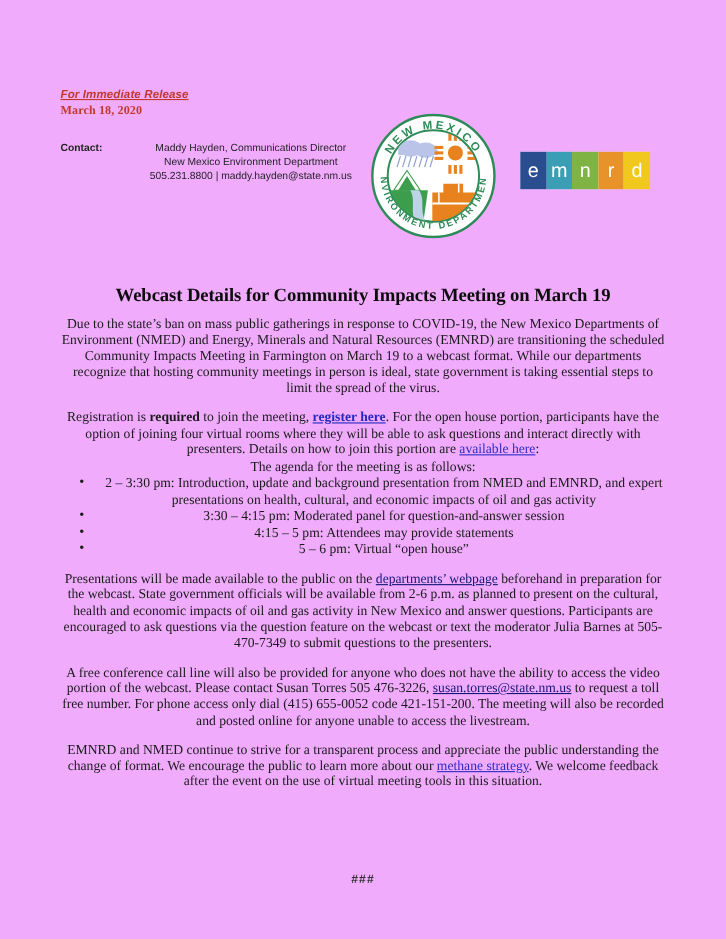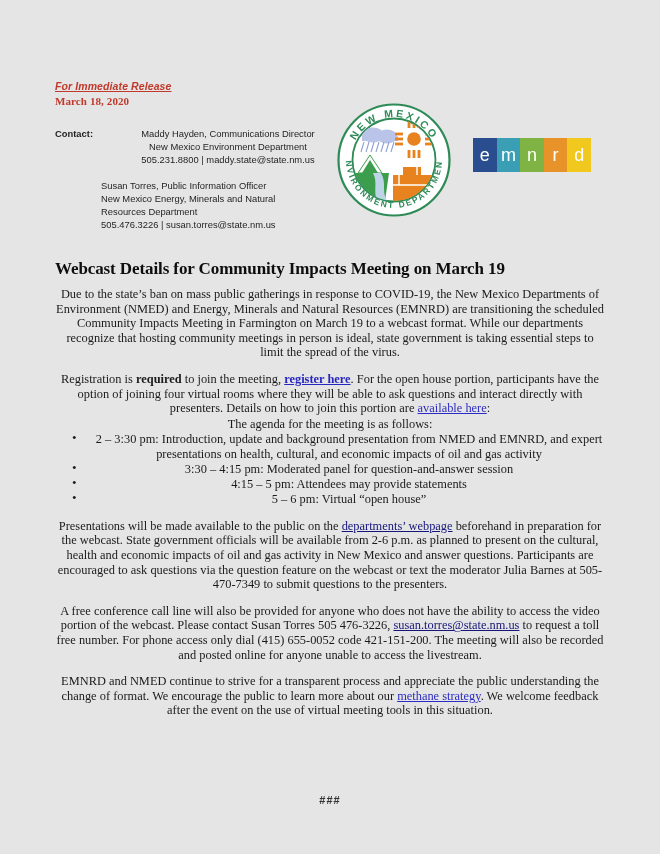--- a/index.html
+++ b/index.html
@@ -11,21 +11,21 @@
     width: 660px;
     height: 854px;
     position: relative;
     font-family: "Liberation Serif", serif;
     color: #1a1a1a;
     overflow: hidden;
   }
   .page {
     position: absolute;
     inset: 0;
-    background: #e5e5e5;
+    background: #f0abfc;
     padding: 10px;
   }
 
   
   .header {
     position: absolute;
     left: 55px;
     top: 80px;
     width: 550px;
     height: 160px;
@@ -104,21 +104,21 @@
     color: #ffffff;
     line-height: 1;
   }
 
   
   .doc-title {
     position: absolute;
     left: 55px;
     top: 259px;
     width: 550px;
-    text-align: left;
+    text-align: center;
     font-family: "Liberation Serif", serif;
     font-weight: bold;
     font-size: 17px;
     letter-spacing: -0.1px;
     color: #0d0d0d;
   }
   .content {
     position: absolute;
     left: 55px;
     top: 287px;
@@ -184,28 +184,22 @@
   <div class="header">
     <div class="release-line">For Immediate Release</div>
     <div class="release-date">March 18, 2020</div>
 
     <div class="contact-block">
       <div class="contact-row">
         <div class="contact-label">Contact:</div>
         <div class="contact-lines">
           <div>Maddy Hayden, Communications Director</div>
           <div>New Mexico Environment Department</div>
-          <div>505.231.8800 | maddy.state@state.nm.us</div>
+          <div>505.231.8800 | maddy.hayden@state.nm.us</div>
         </div>
-      </div>
-      <div class="contact-group-2">
-        <div>Susan Torres, Public Information Officer</div>
-        <div>New Mexico Energy, Minerals and Natural</div>
-        <div>Resources Department</div>
-        <div>505.476.3226 | susan.torres@state.nm.us</div>
       </div>
     </div>
   </div>
 
   <div class="logo-nmed">
     <svg viewBox="0 0 114 114" width="114" height="114" xmlns="http://www.w3.org/2000/svg">
       <defs>
         <path id="arcTop" d="M 14,57 A 43,43 0 0 1 100,57" fill="none"></path>
         <path id="arcBot" d="M 9,57 A 48,48 0 0 0 105,57" fill="none"></path>
         <clipPath id="innerClip">

